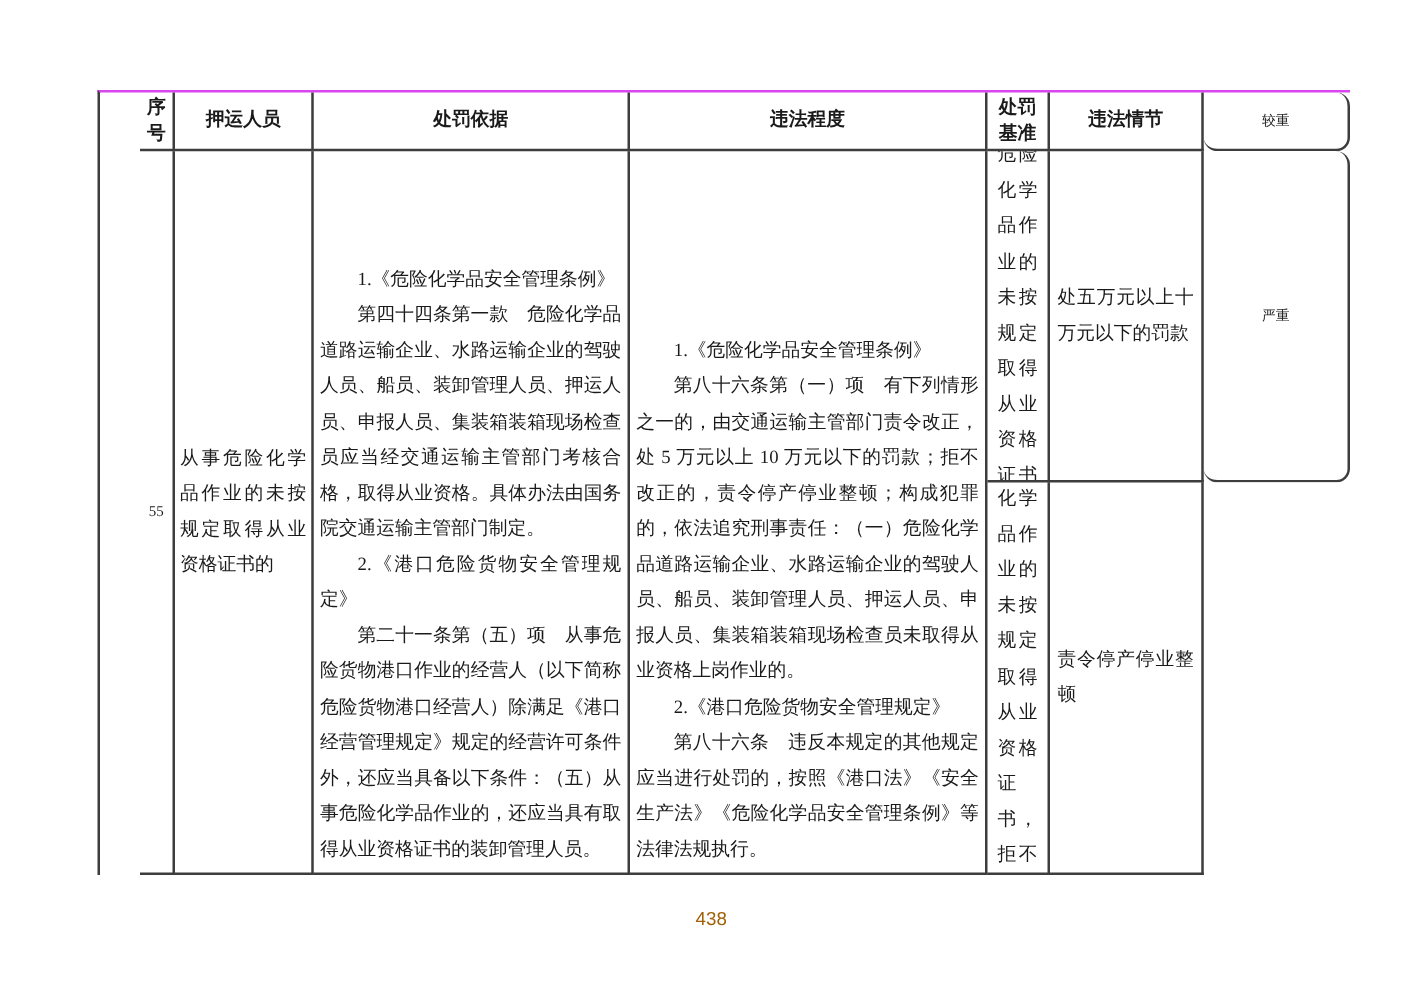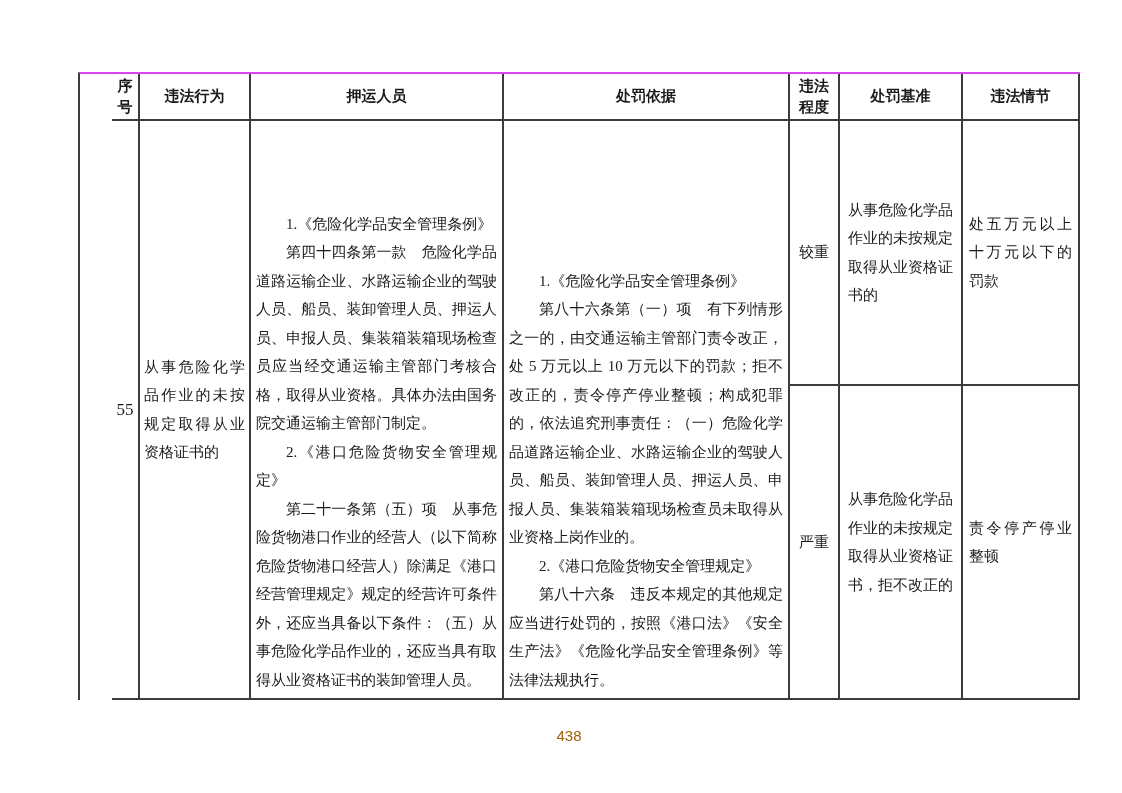--- a/index.html
+++ b/index.html
@@ -44,21 +44,21 @@
     flex-direction:column;
     align-items:center;
     justify-content:center;
     text-align:center;
   }
   .span2 { grid-row:2 / span 2; }
   .body-txt {
     font-size:15px;
     line-height:28.5px;
   }
-  .seq { font-size:17px; }
+  .seq { font-size:12px; }
   .cell-pad { padding:4px 5px; }
   .paras p {
     margin:0;
     text-indent:2em;
     text-align:justify;
     text-justify:inter-character;
   }
   .paras-wrap {
     display:flex;
     flex-direction:column;
@@ -76,40 +76,39 @@
     padding:0 8px;
     text-align:justify;
     text-justify:inter-character;
   }
   .std {
     width:100%;
     padding:0 6px;
     text-align:justify;
     text-justify:inter-character;
   }
-  .degree { font-size:15px; }
+  .degree { font-size:11px;border-radius:11px; }
   .pagenum {
     position:absolute;
     left:16px;
     right:0;
     top:727px;
     text-align:center;
     font-size:15px;
     font-family:"Liberation Sans","DejaVu Sans",sans-serif;
     color:#a16207;
   }
 </style>
 </head>
 <body>
 
 <div class="page">
   <div class="tbl">
 
     <div class="cell head">序号</div>
-    <div class="cell head">违法行为</div>
     <div class="cell head">押运人员</div>
     <div class="cell head">处罚依据</div>
     <div class="cell head">违法程度</div>
     <div class="cell head">处罚基准</div>
     <div class="cell head">违法情节</div>
 
     <div class="cell span2 vcenter seq">
       <span>55</span>
     </div>
 

